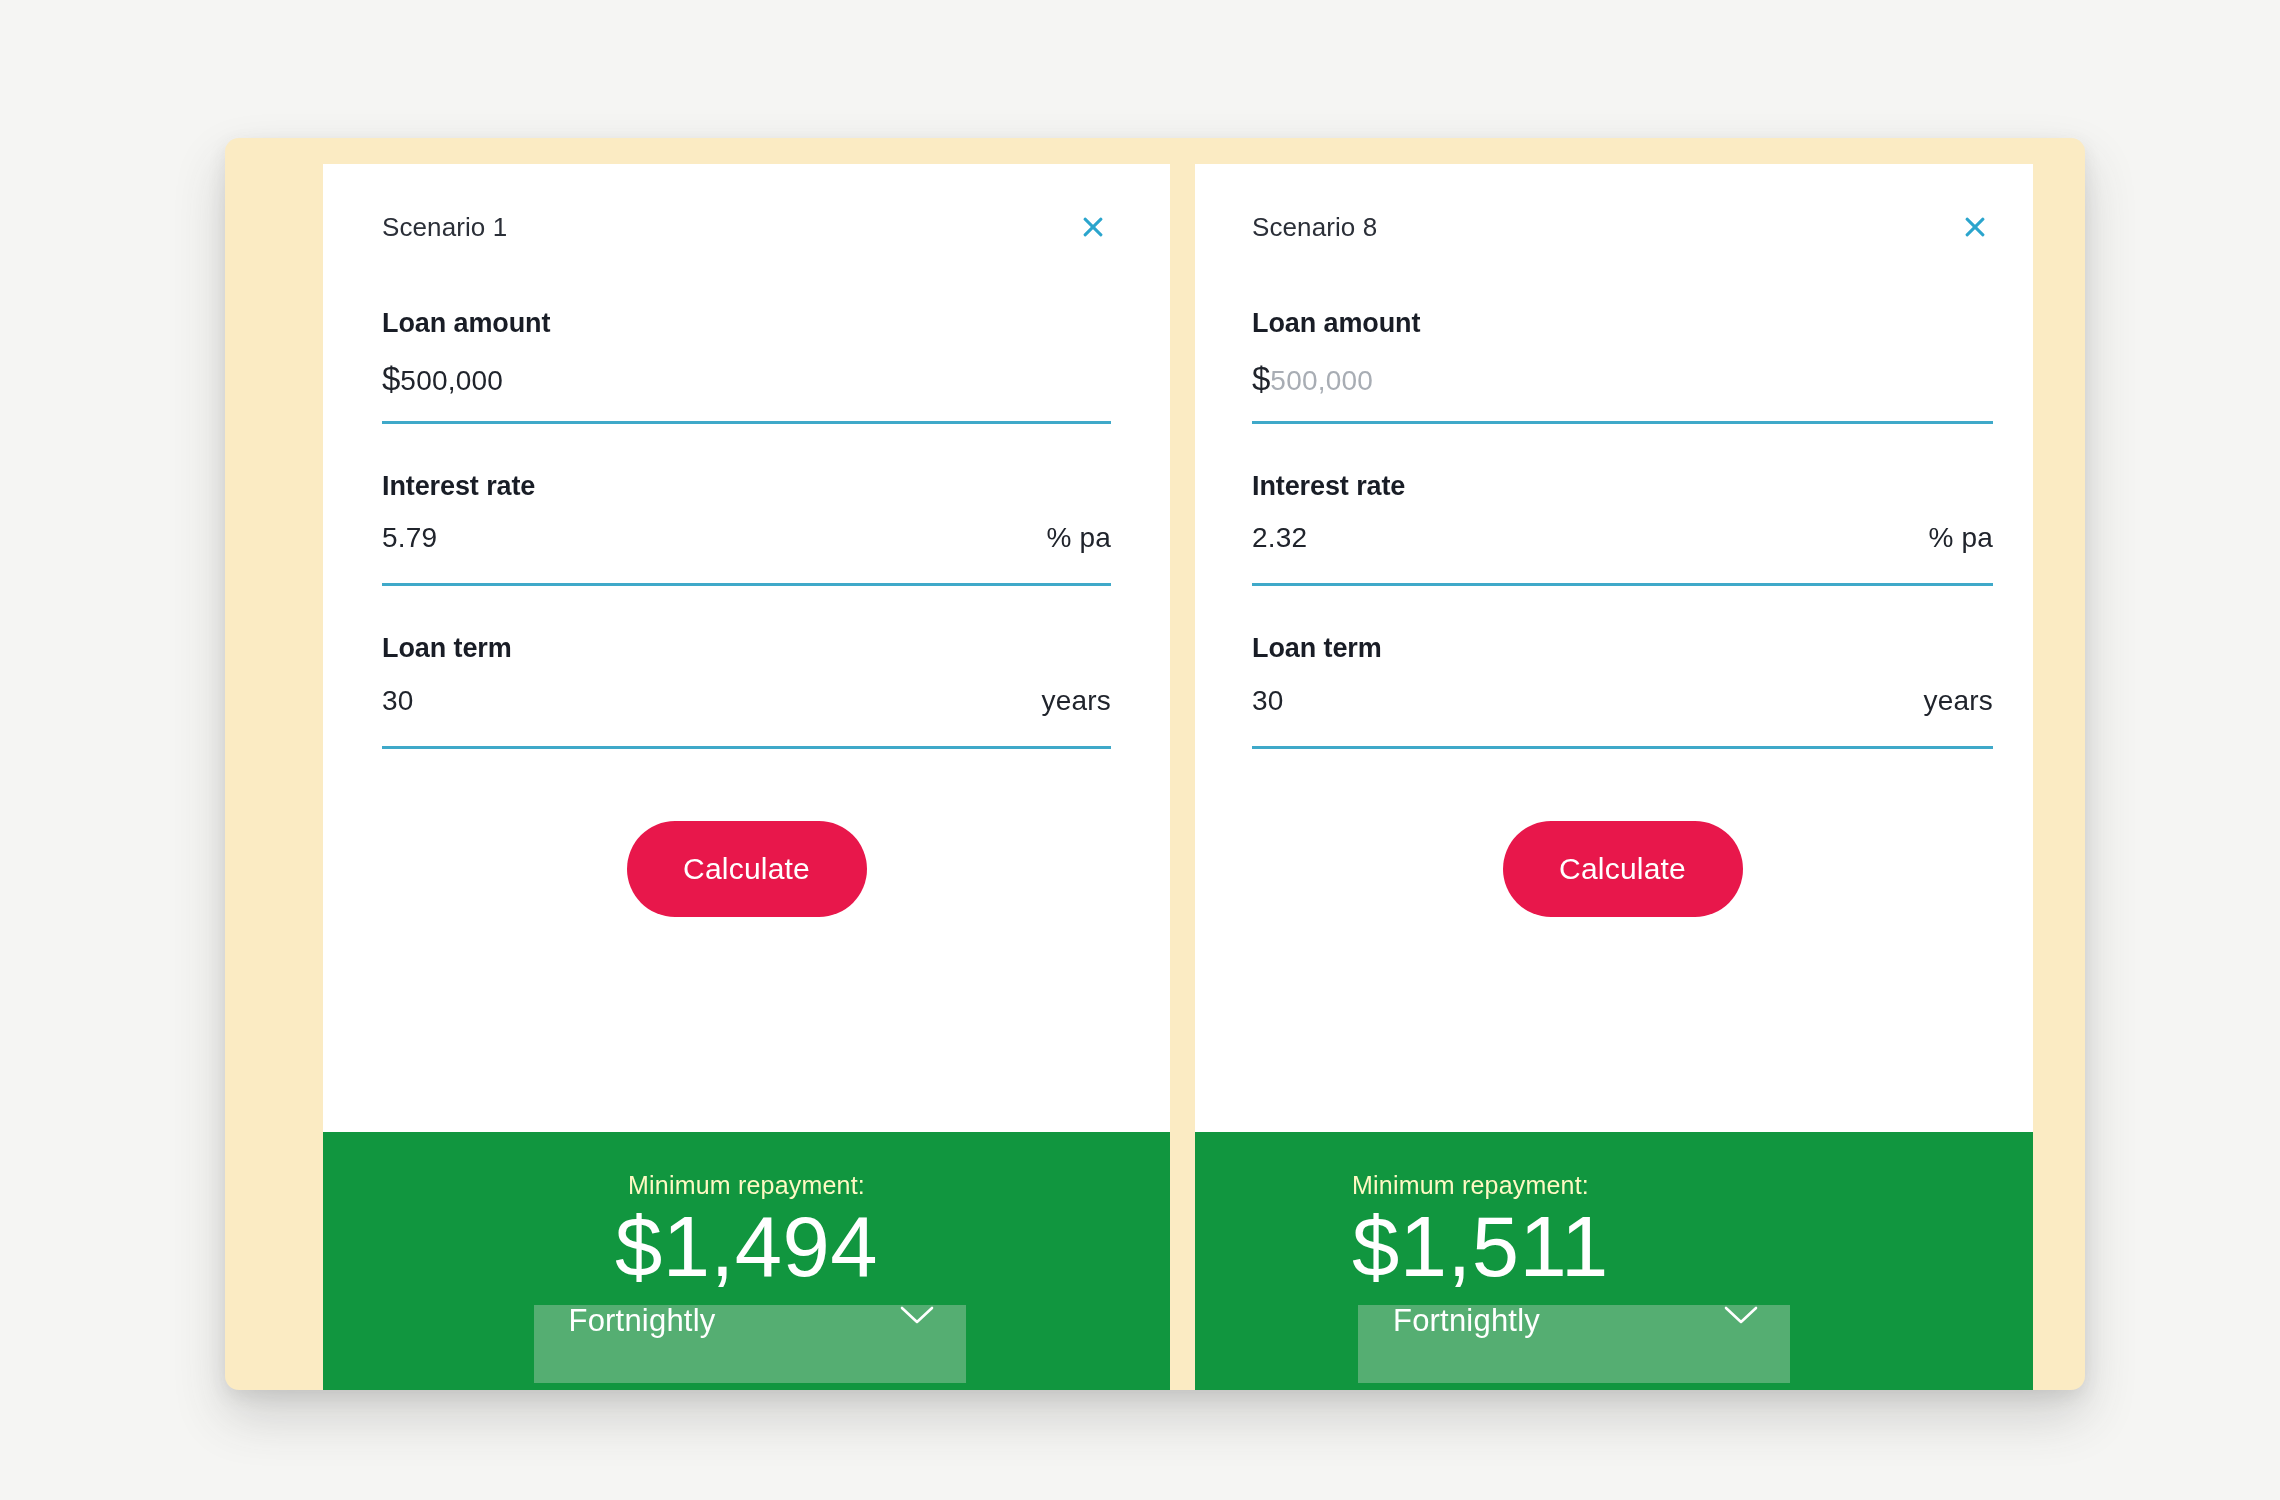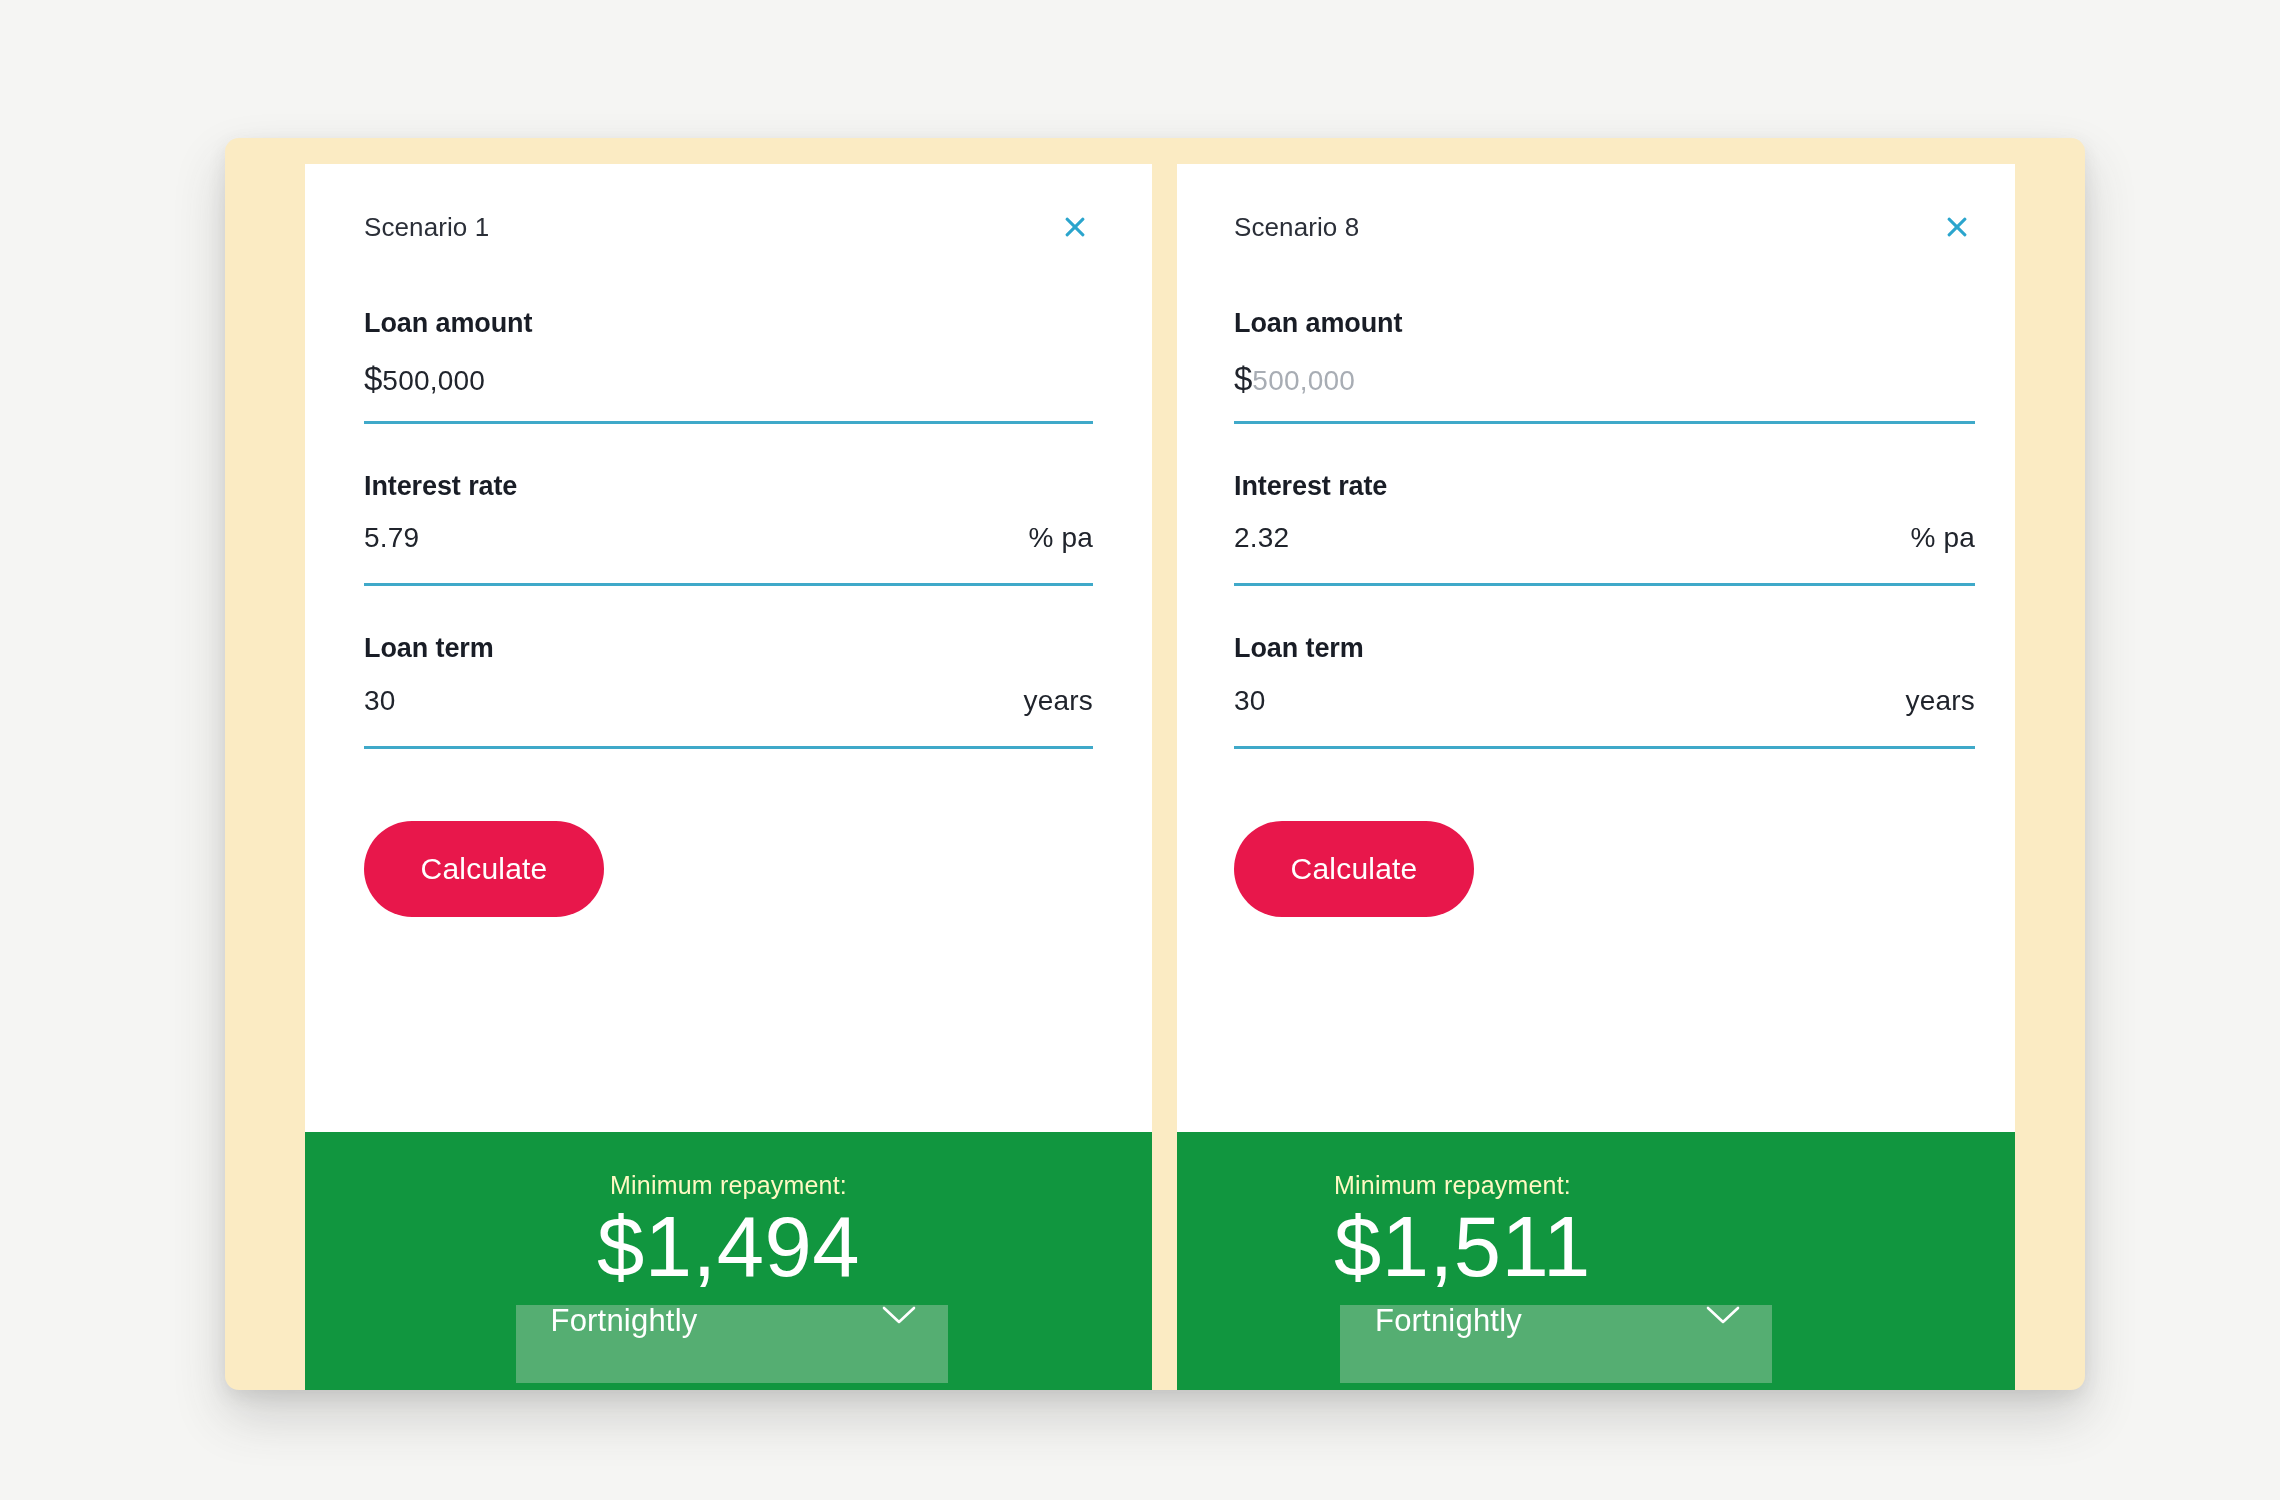--- a/index.html
+++ b/index.html
@@ -23,21 +23,21 @@
     width: 1860px;
     height: 1252px;
     background: #fbebc3;
     border-radius: 14px;
     box-shadow: 0 26px 52px rgba(60, 60, 60, 0.20),
                 0 6px 18px rgba(60, 60, 60, 0.10);
     overflow: hidden;
     display: flex;
     flex-direction: row;
     align-items: stretch;
-    padding: 26px 0 0 0;
+    padding: 26px 0 0 18px;
     box-sizing: border-box;
   }
 
   
   .scenario-card {
     background: #ffffff;
     display: flex;
     flex-direction: column;
     align-self: stretch;
     overflow: hidden;
@@ -138,21 +138,21 @@
     font-size: 28px;
     font-weight: 400;
     color: #20242c;
     line-height: 1;
     letter-spacing: 0.2px;
   }
 
   
   .calculate-row {
     display: flex;
-    justify-content: flex-start;
+    justify-content: center;
     padding-top: 24px;
     padding-bottom: 54px;
   }
   .calculate-button {
     background: #e8174b;
     color: #ffffff;
     border: none;
     border-radius: 48px;
     font-family: "Liberation Sans", sans-serif;
     font-size: 30px;

